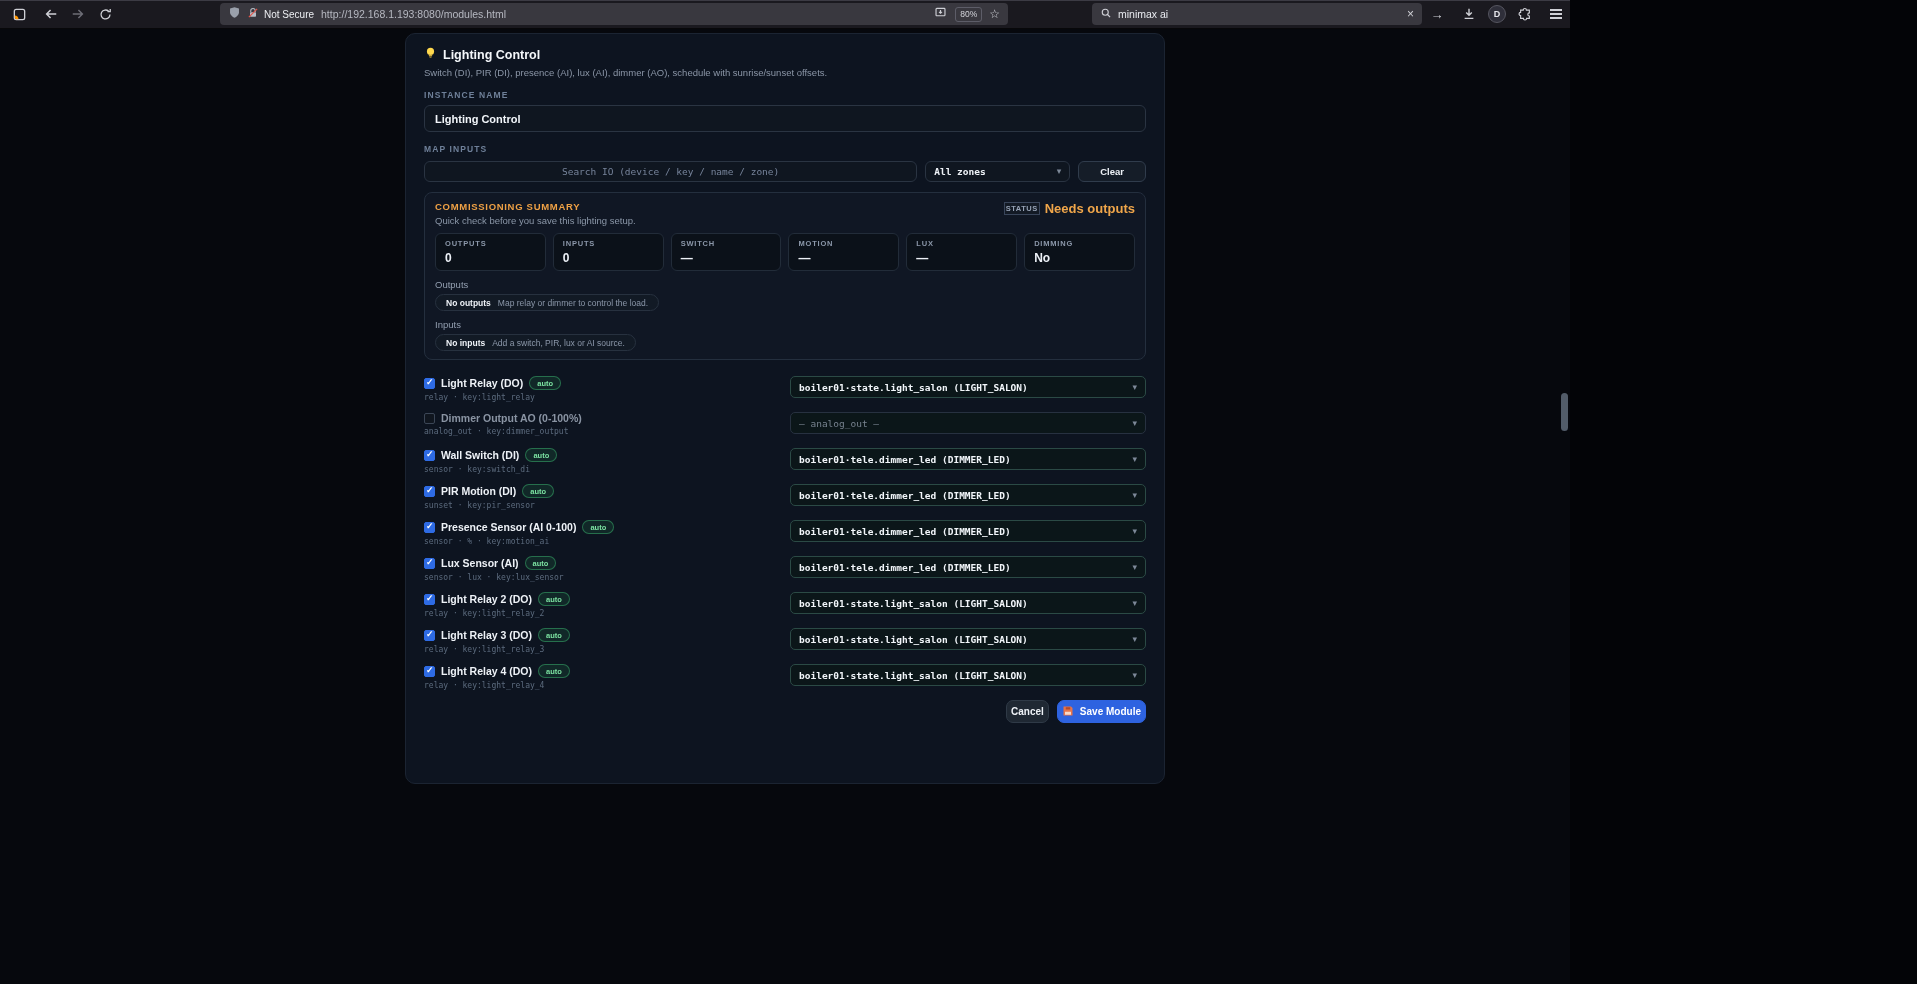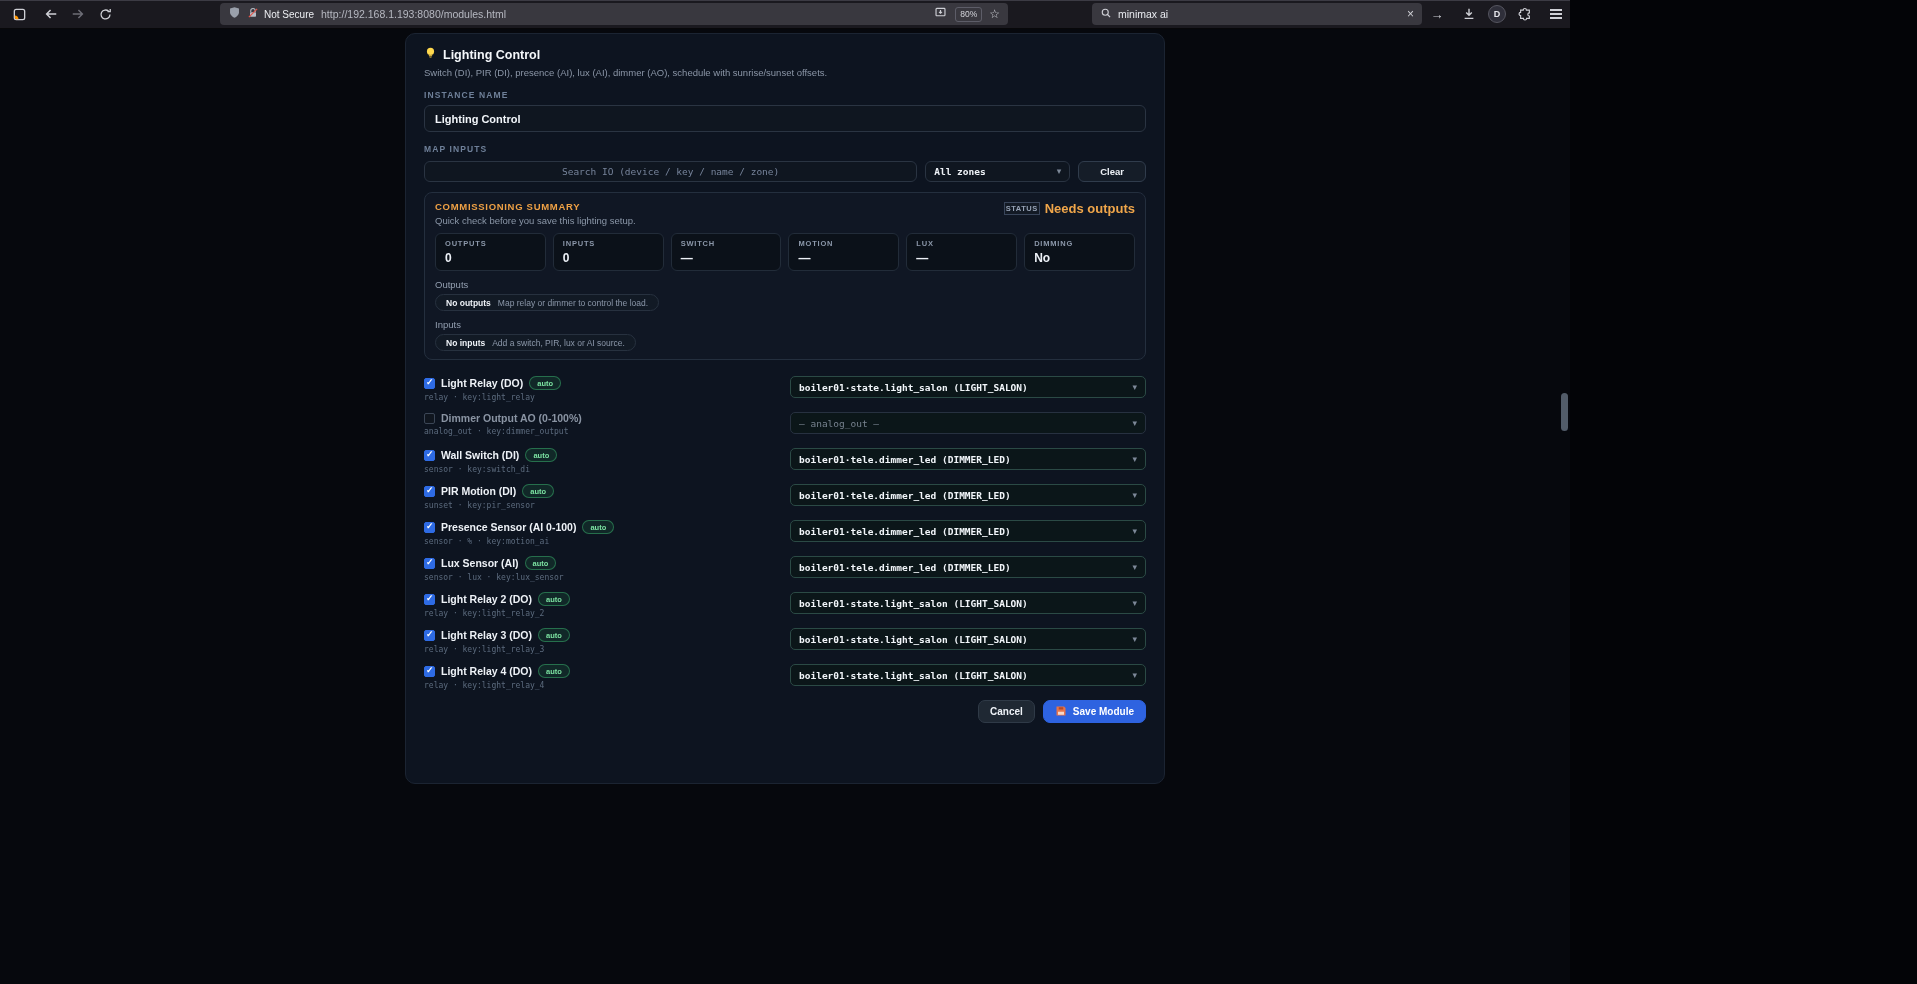--- a/index.html
+++ b/index.html
@@ -133,21 +133,21 @@
     padding:0 8px; flex:none; }
   .iosel .txt { font-family:"DejaVu Sans Mono", monospace; font-size:9.5px; font-weight:bold;
     color:#f2f6fa; white-space:nowrap; overflow:hidden; }
   .map-row[data-state="disabled"] .row-label { color:#8a94a3; }
   .map-row[data-state="disabled"] .iosel { border-color:#273140; }
   .map-row[data-state="disabled"] .iosel .txt { color:#77828f; font-weight:normal; }
 
   
   .footer { display:flex; justify-content:flex-end; gap:8px; margin-top:8px; }
   .btn { height:23px; display:flex; align-items:center; gap:6px; border-radius:7px;
-    padding:0 11px; font-size:10px; font-weight:bold; }
+    padding:0 4px; font-size:10px; font-weight:bold; }
   .btn-cancel { background:#1f2833; border:1px solid #2f3a47; color:#eef2f7; }
   .btn-save { background:#2e63e0; border:1px solid #2e63e0; color:#ffffff; }
 </style>
 </head>
 <body>
 
 <div class="screen">
   <div class="bwindow">
 
     <div class="toolbar">

